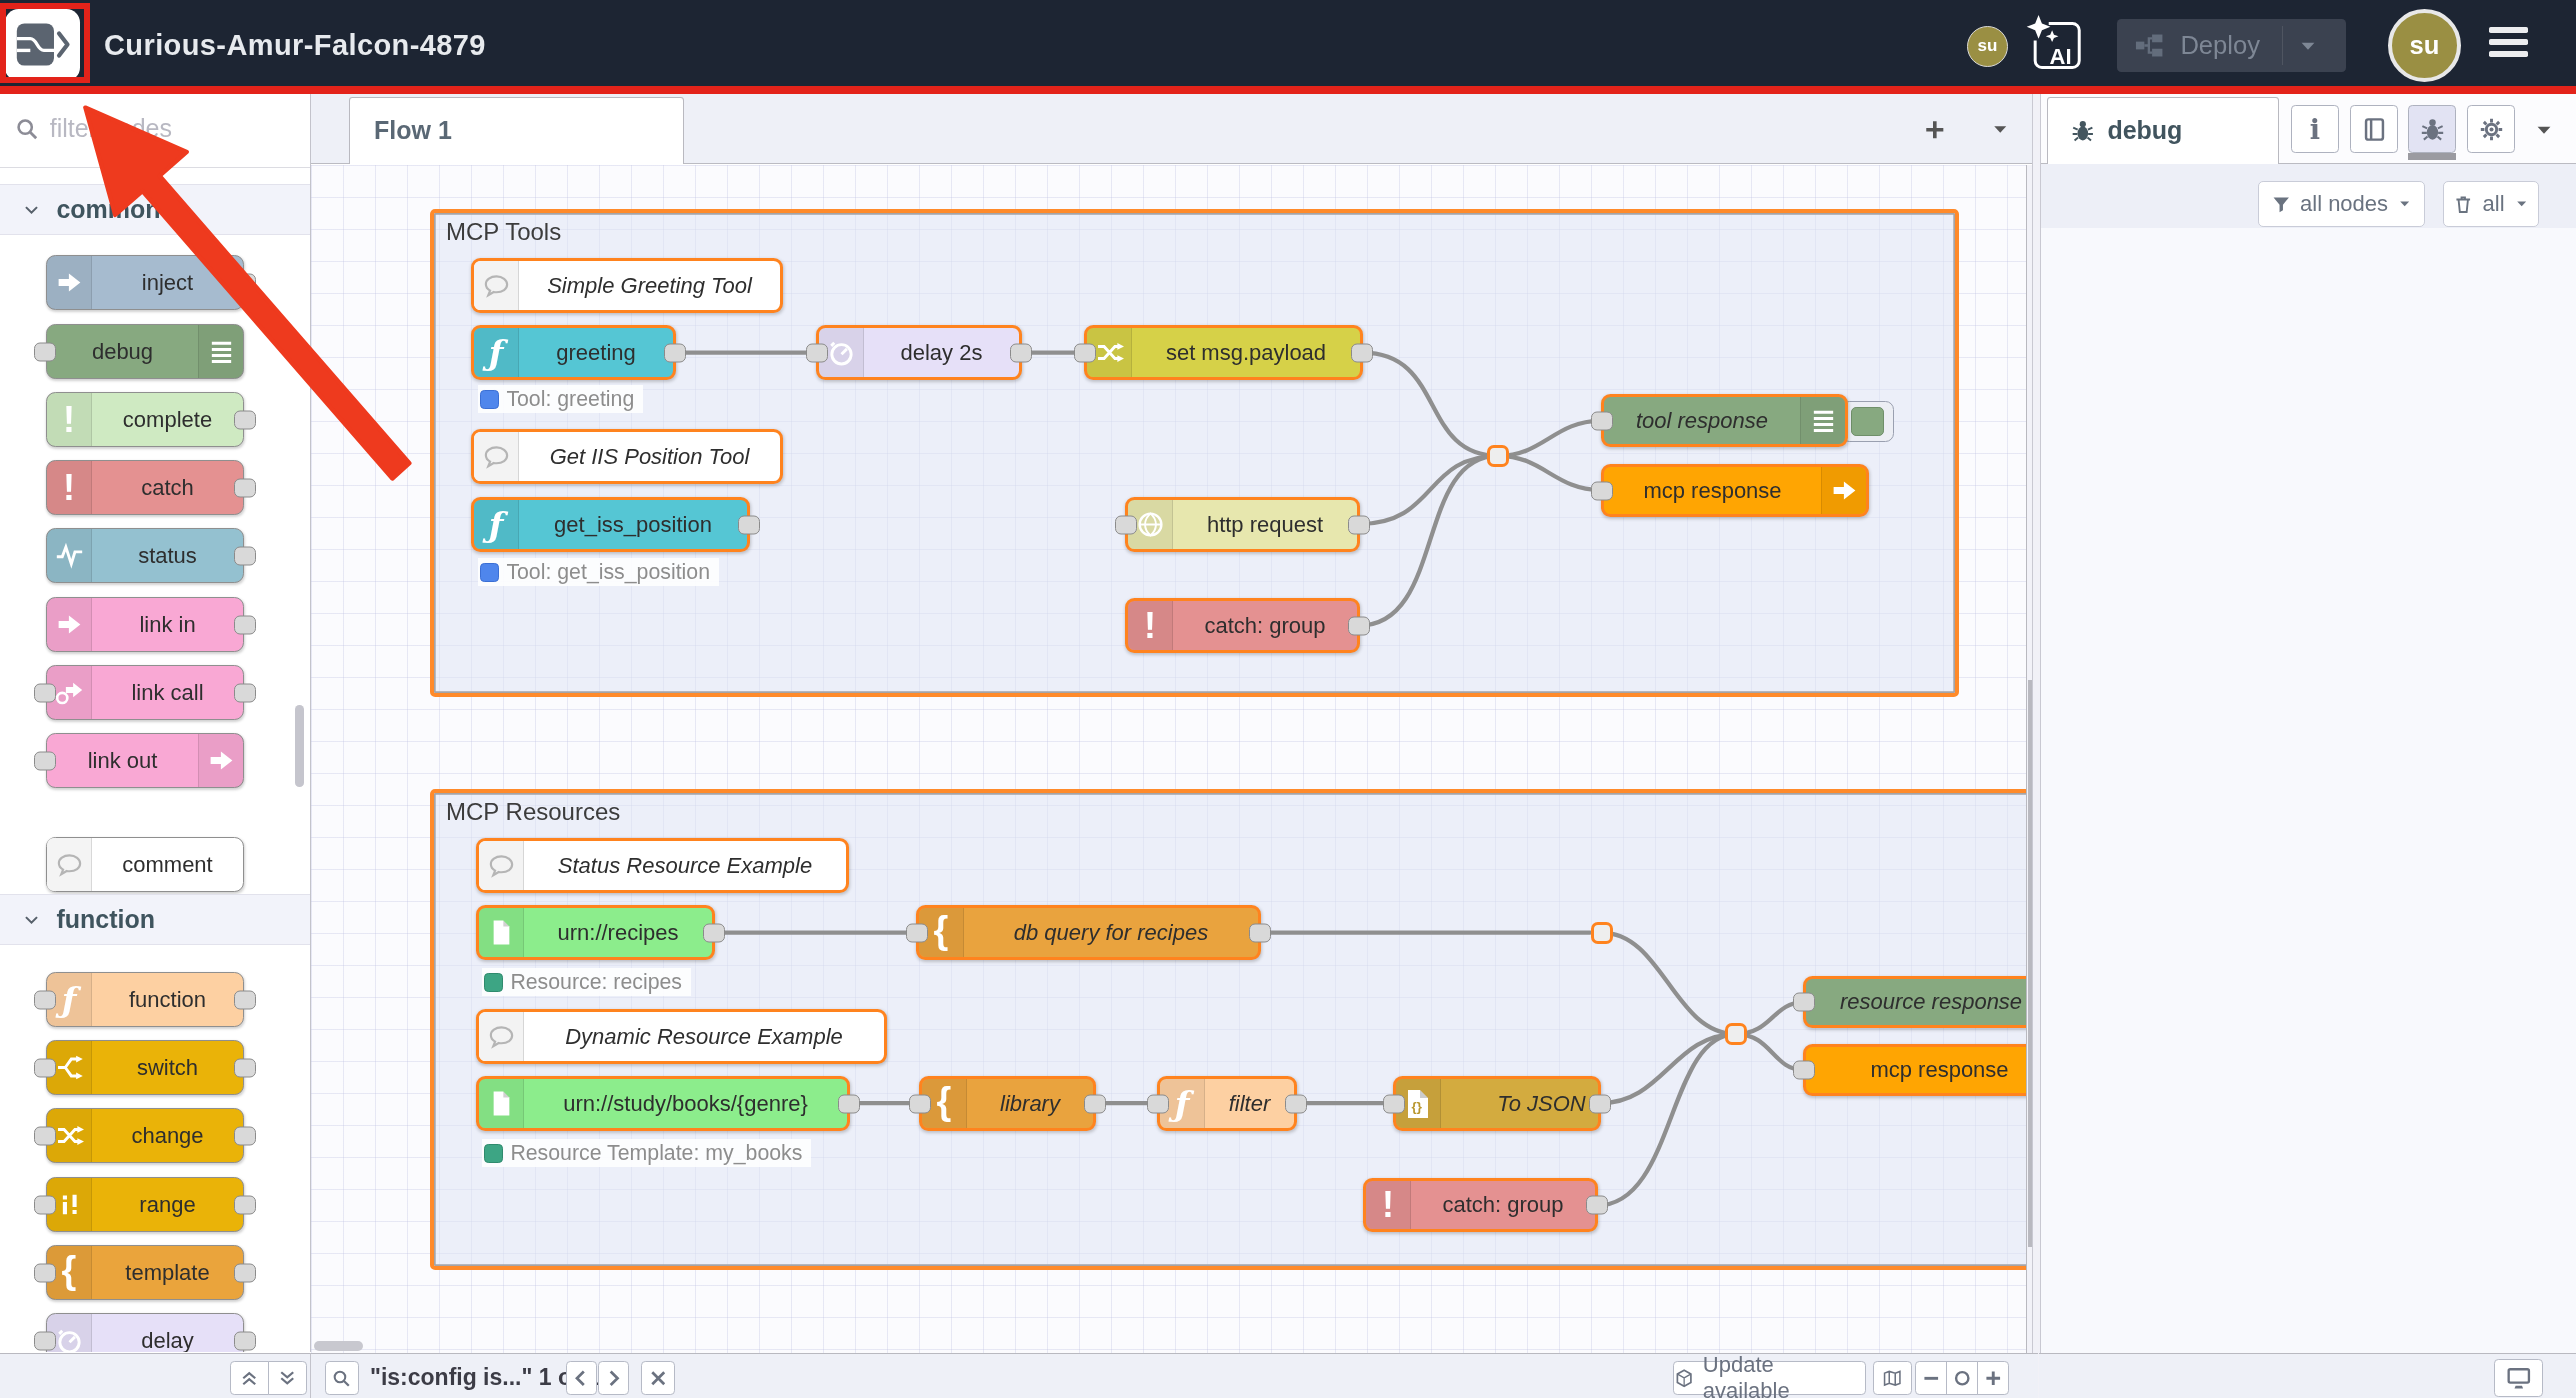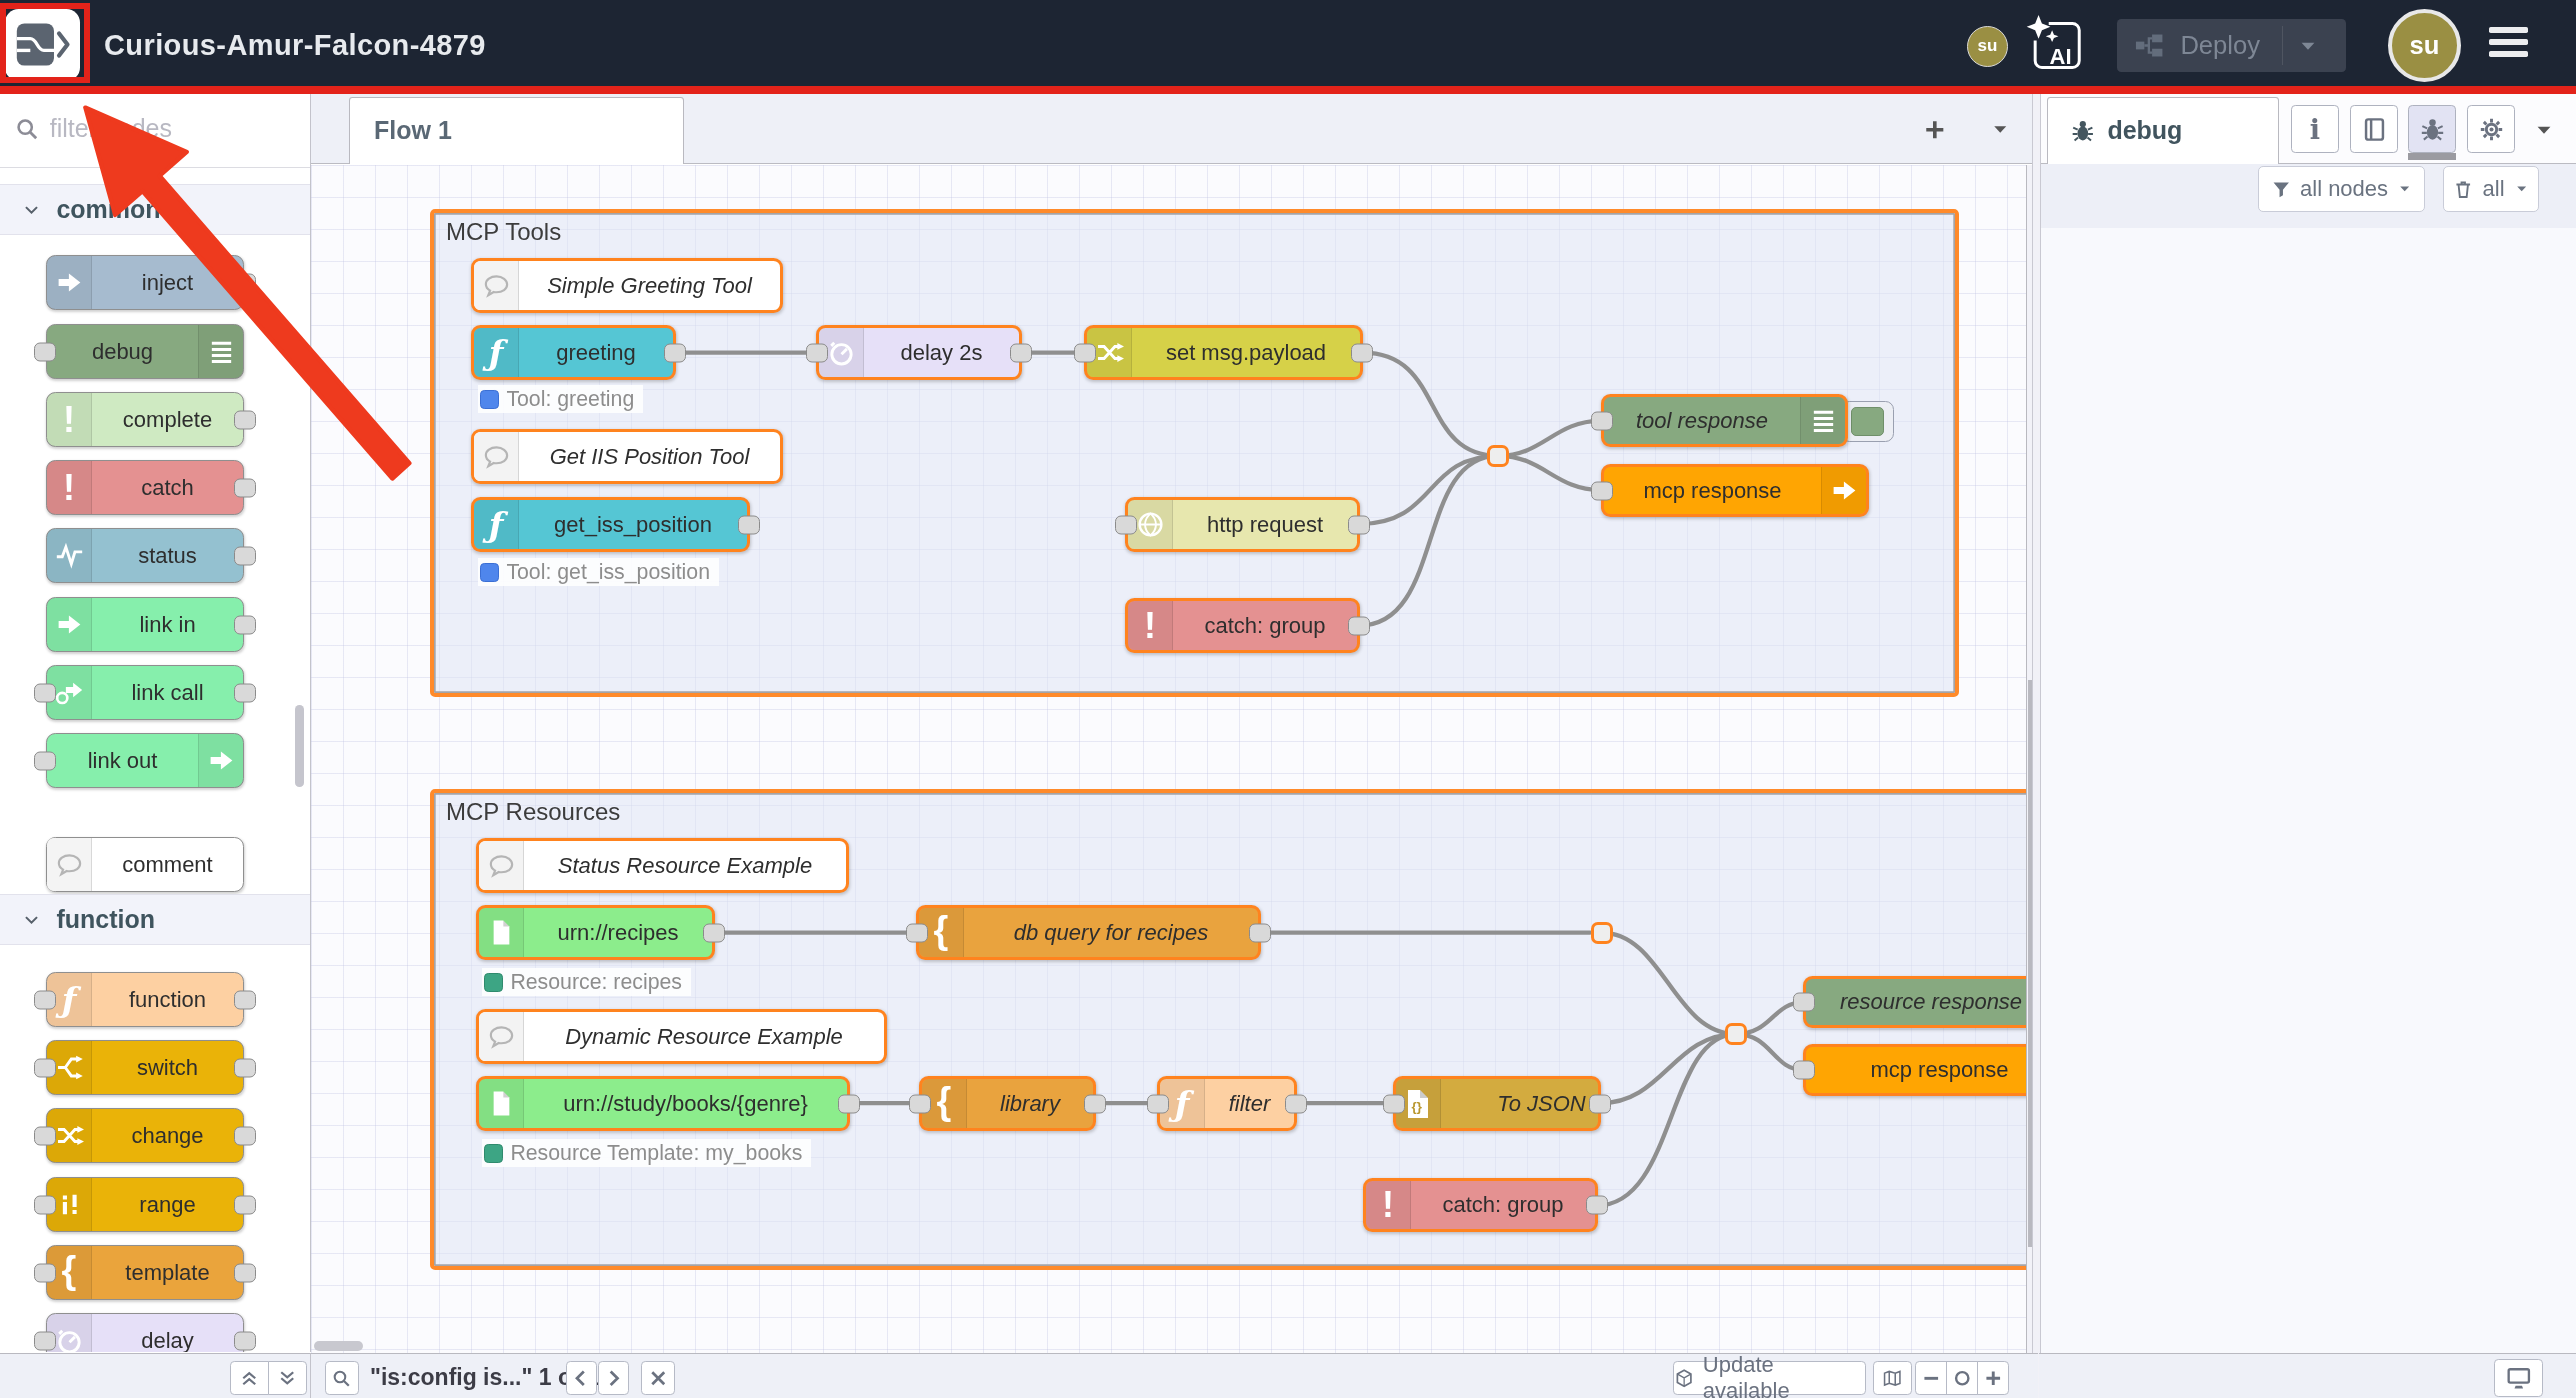--- a/index.html
+++ b/index.html
@@ -51,21 +51,21 @@
   .gi{width:29px;height:29px;color:#fff;}
   .excl{font-size:36px;font-weight:bold;color:#fff;line-height:1;}
   .fico{font-family:"DejaVu Serif",serif;font-style:italic;font-weight:bold;font-size:34px;color:#fff;line-height:1;}
   .brico{font-size:38px;font-weight:bold;color:#fff;line-height:1;padding-bottom:5.1px;}
   .port{position:absolute;width:22px;height:19px;background:#d9d9d9;border:1.7px solid #8b8b8b;border-radius:6px;
         top:50%;transform:translateY(-50%);box-sizing:border-box;z-index:3;}
   .port.pin{left:-12.8px;} .port.pout{right:-12.8px;}
 
   
   .p-inject{background:#a6bbcf;} .p-debug{background:#87a980;} .p-complete{background:#cfeac2;}
-  .p-catch{background:#e49191;} .p-status{background:#94c1d0;} .p-link{background:#86efac;}
+  .p-catch{background:#e49191;} .p-status{background:#94c1d0;} .p-link{background:#f9a8d4;}
   .p-comment{background:#fff;margin-top:36px;} .p-func{background:#fdd0a2;} .p-yellow{background:#eab308;}
   .p-template{background:#eaa43c;} .p-delay{background:#e6e0f8;}
   .p-comment .ni{background:#f4f4f4;border-right:1.7px solid #d8d8d8;}
   .p-comment .ni svg{color:#b5b5b5;}
 
   #palette-vscroll{position:absolute;left:295px;top:615px;width:8.5px;height:82px;background:#c5c5cd;border-radius:4.3px;}
 
   
   #tabbar{position:absolute;left:311px;top:90px;width:1727px;height:74px;background:#eef0f7;
           border-bottom:0.9px solid #bbbbc2;box-sizing:border-box;z-index:6;}
@@ -123,21 +123,21 @@
   #sb-tab-debug svg{width:25.6px;height:25.6px;color:#44565f;margin:0 12px 0 22px;}
   #sb-tab-debug span{font-size:25px;font-weight:bold;color:#41545e;}
   .sb-ibtn{position:absolute;top:15.4px;width:48px;height:48px;background:#fff;border:1.7px solid #aeb2bf;
            border-radius:4.3px;display:flex;align-items:center;justify-content:center;color:#6b7280;box-sizing:border-box;}
   .sb-ibtn svg{width:27px;height:27px;}
   .sb-ibtn.active{background:#e2e3f3;}
   #bug-underline{position:absolute;left:368px;top:63px;width:48px;height:6.8px;background:#9b9ba1;}
   .iserif{font-family:"DejaVu Serif",serif;font-weight:bold;font-size:27px;line-height:1;}
   #sb-caret{position:absolute;left:493px;top:29px;width:22px;height:22px;color:#555;}
   #sb-filterrow{position:absolute;left:0;top:74px;width:536px;height:64px;background:#edeff7;}
-  .sb-fbtn{position:absolute;top:2px;height:46px;background:#fff;border:1.7px solid #c9ccd8;border-radius:5.1px;
+  .sb-fbtn{position:absolute;top:17px;height:46px;background:#fff;border:1.7px solid #c9ccd8;border-radius:5.1px;
            display:flex;align-items:center;justify-content:center;gap:9px;color:#6a7380;font-size:22px;box-sizing:border-box;}
   .sb-fbtn svg{width:20.5px;height:20.5px;}
   .sb-fbtn .caret{width:15.4px;height:15.4px;}
 
   
   .footer{position:absolute;top:1353px;height:46px;background:#eef0f7;border-top:0.9px solid #b9b9c0;box-sizing:border-box;z-index:10;}
   #foot-palette{left:0;width:311px;border-right:0.9px solid #c3c3cb;}
   #foot-canvas{left:311px;width:1727px;}
   #foot-sidebar{left:2039px;width:537px;}
   .fbtn{position:absolute;top:6.8px;height:34px;background:#fff;border:1.7px solid #b6bac6;border-radius:4.3px;

